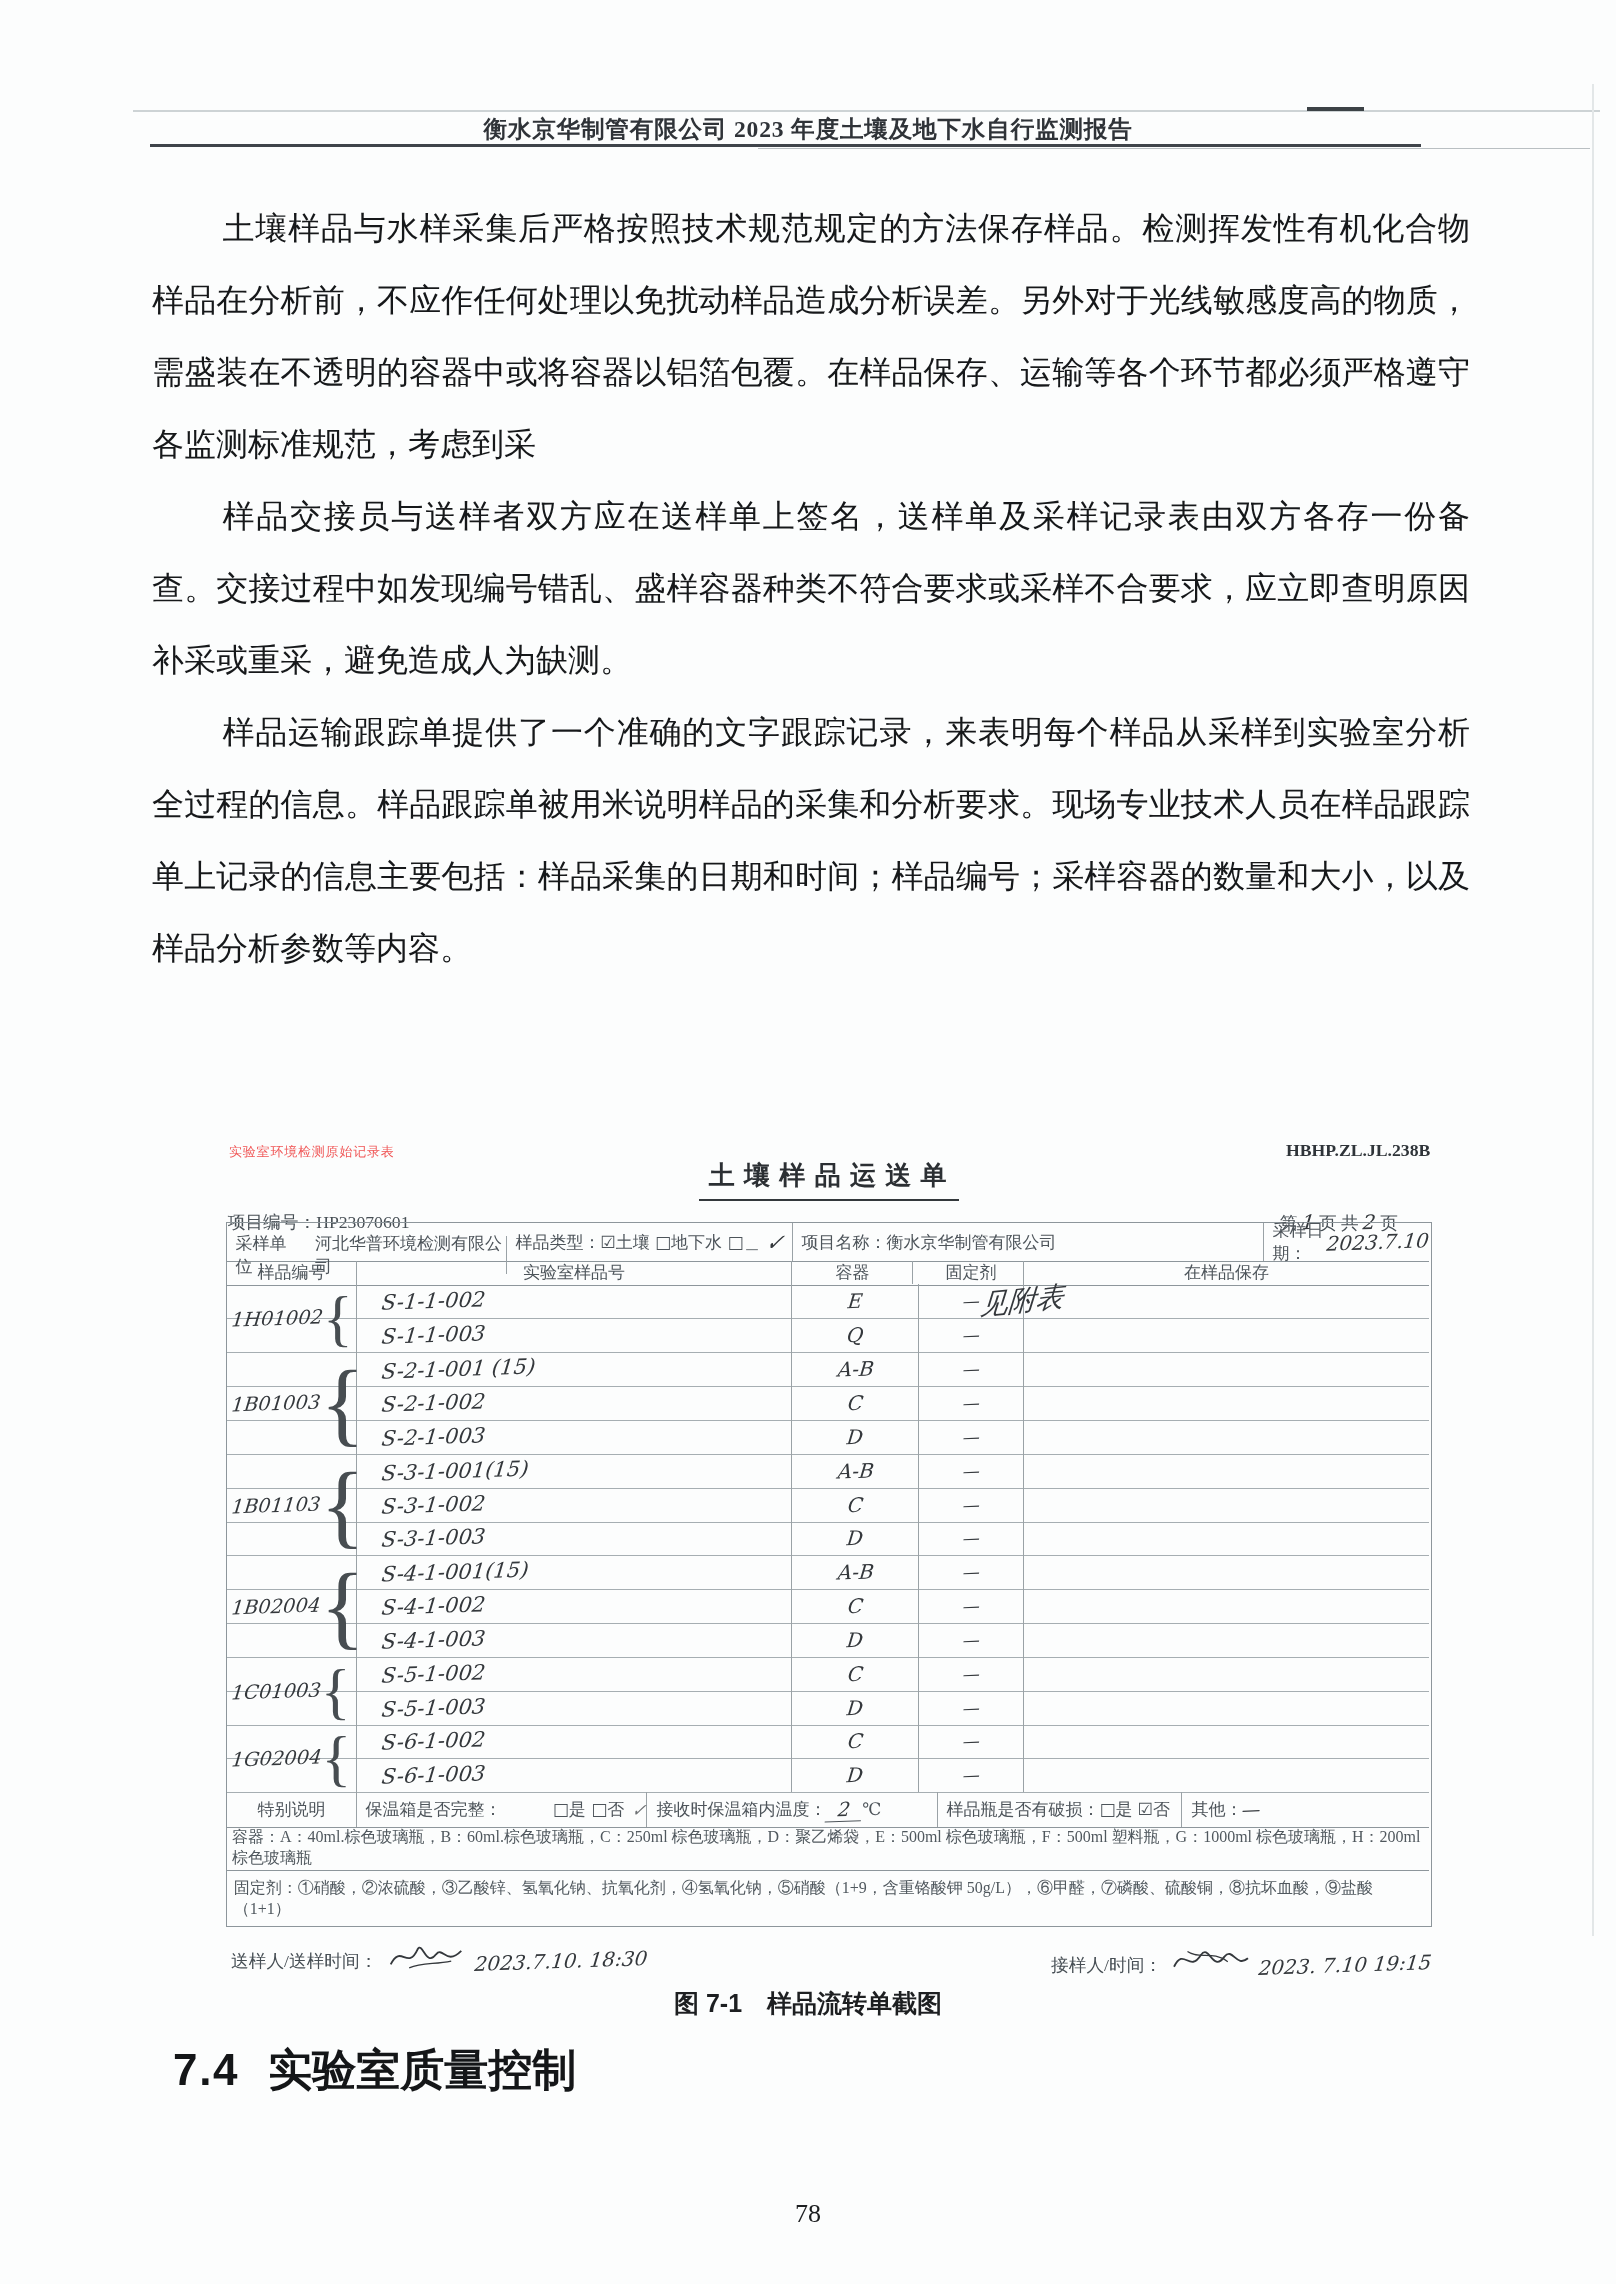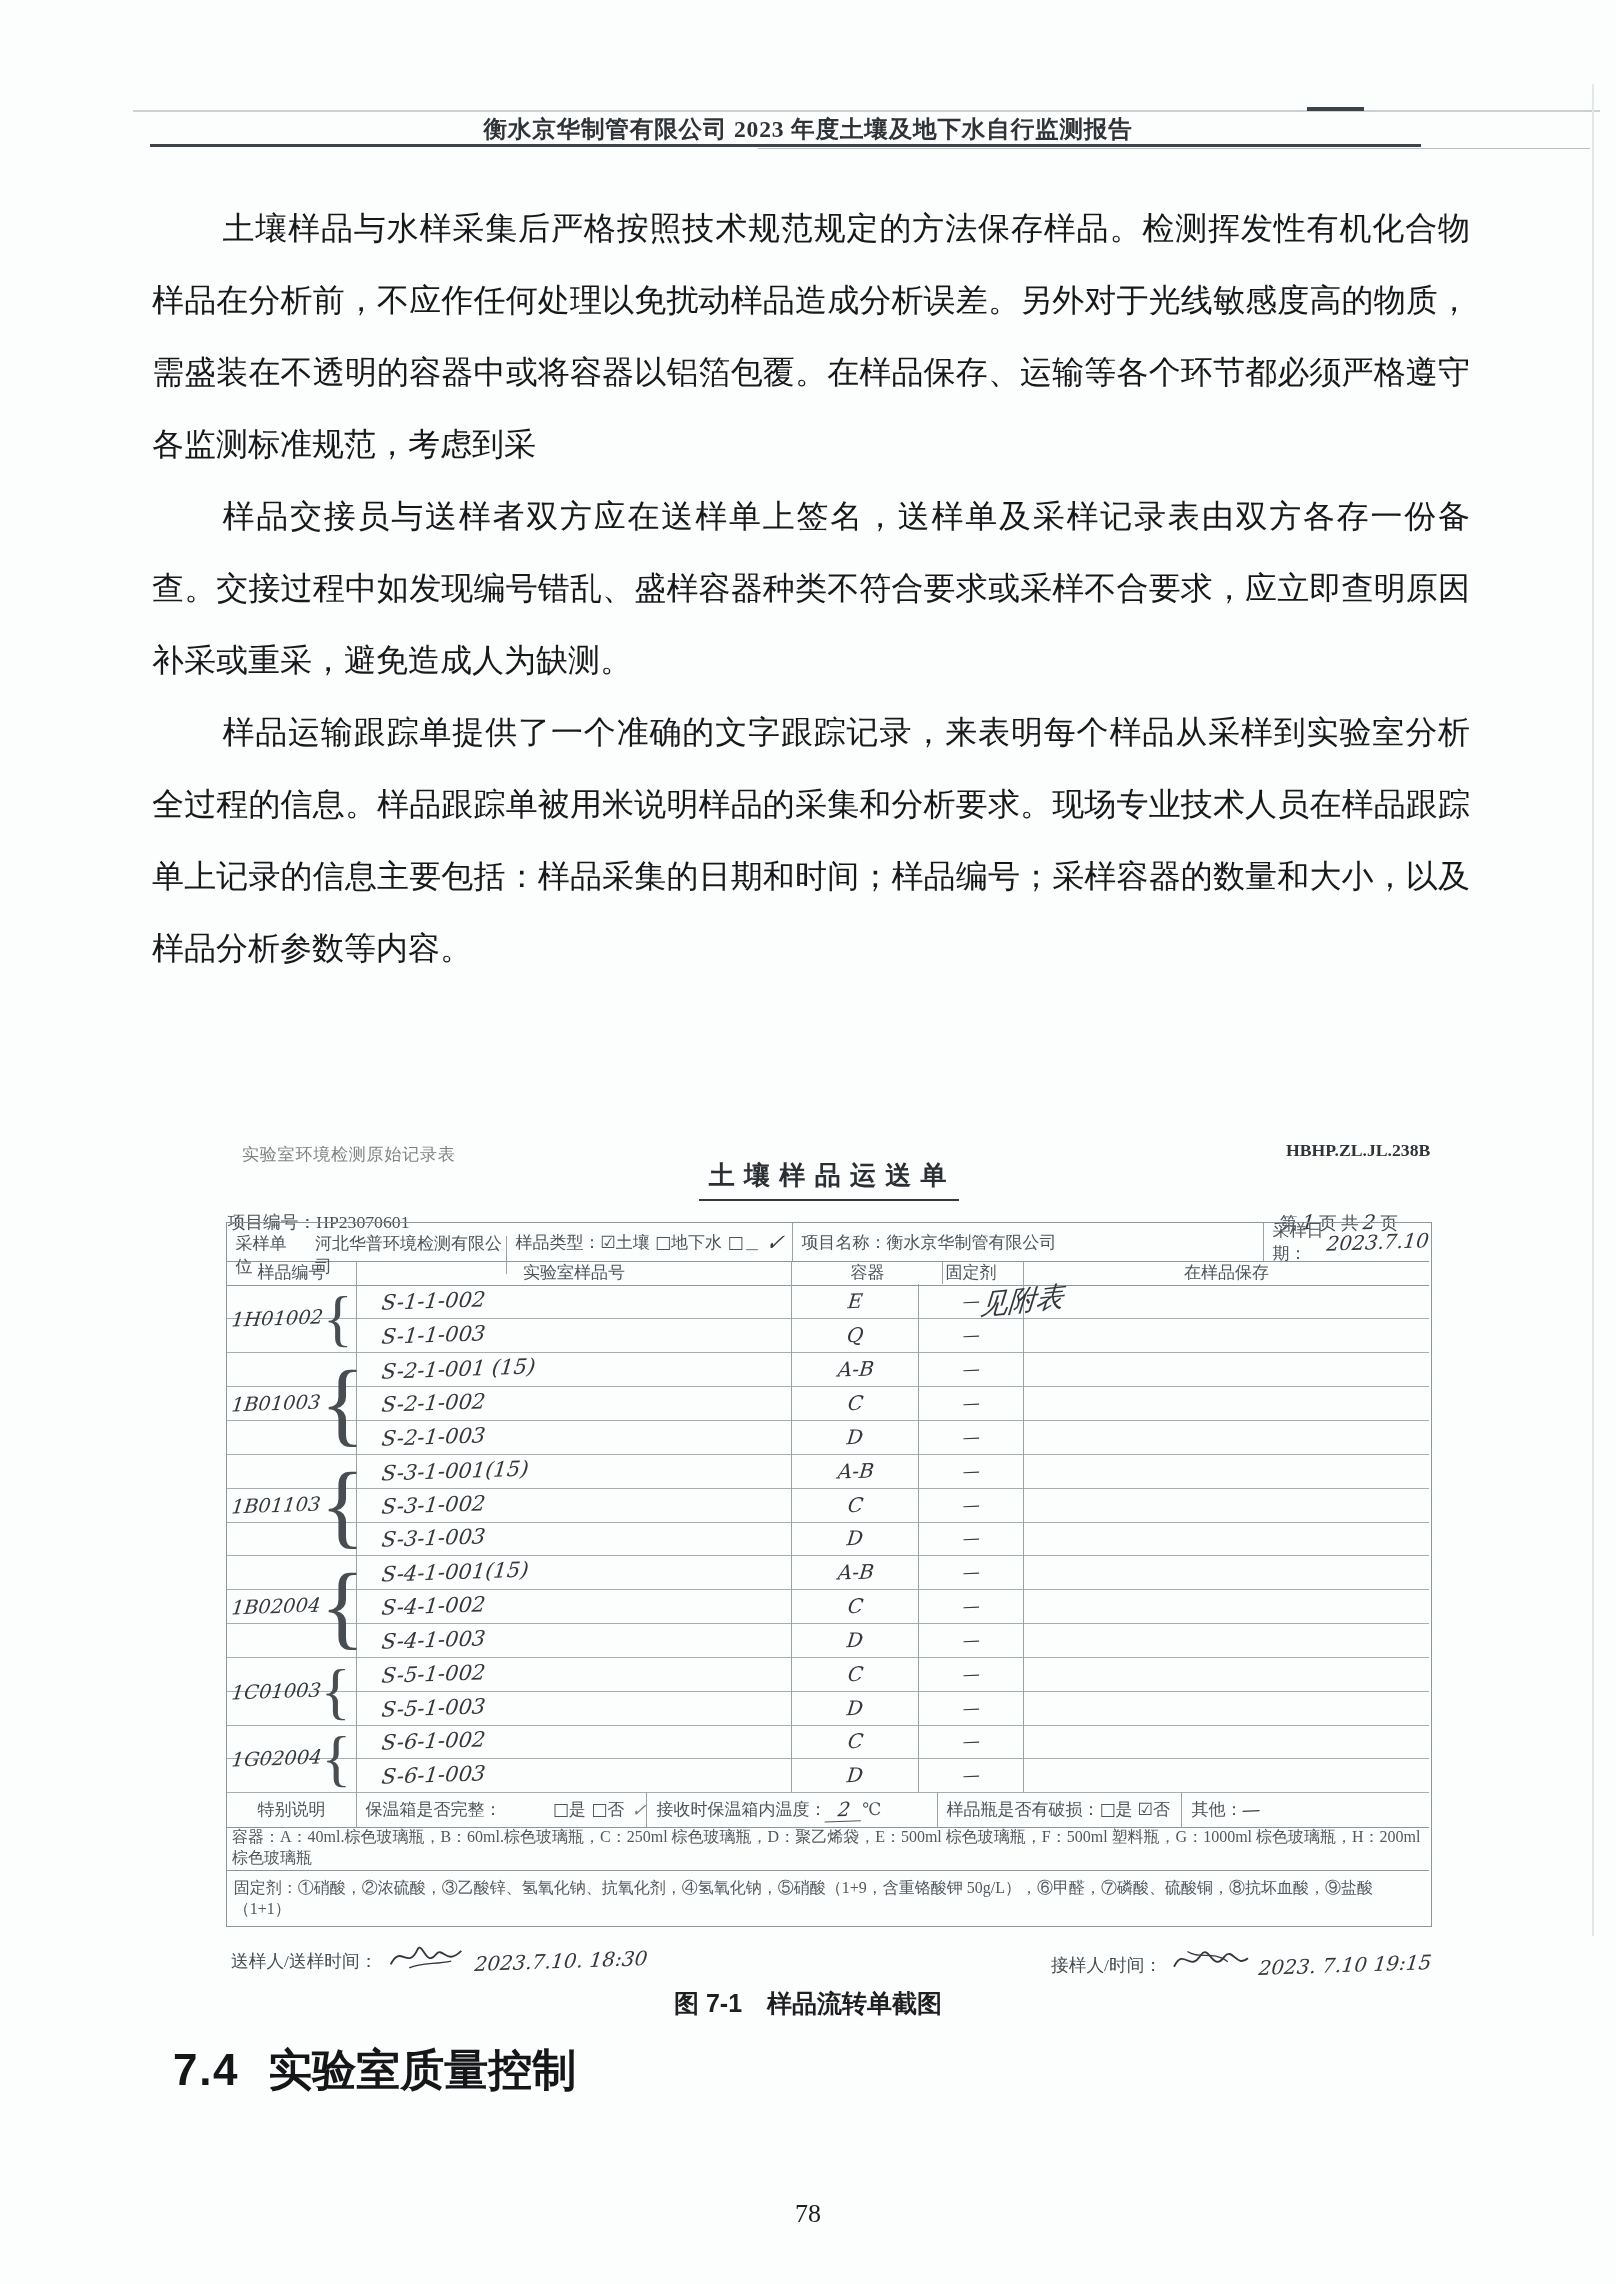--- a/index.html
+++ b/index.html
@@ -26,21 +26,21 @@
   .body-text{
     left:152px;top:192px;width:1318px;
     font-size:32px;line-height:72px;text-align:justify;
   }
   .body-text p{margin:0;text-indent:2.2em;}
   
   .form{
     left:226px;top:1121px;width:1206px;height:867px;
     color:#4d545a;font-size:17px;
   }
-  .doc-label{left:16px;top:22px;font-size:17px;color:#737373;opacity:.9;letter-spacing:0.8px;}
+  .doc-label{left:3px;top:22px;font-size:13px;color:#ef4444;opacity:.9;letter-spacing:0.8px;}
   .form-code{right:1.7px;top:18.5px;font-size:17.7px;font-weight:bold;color:#2f3439;}
   .form-title-wrap{left:0;top:37px;width:100%;text-align:center;}
   .form-title{
     display:inline-block;font-size:26px;font-weight:bold;color:#2b2f33;
     letter-spacing:9.3px;border-bottom:2.5px solid #33383c;padding:0 3.4px 5.9px 10px;
   }
   .proj-row{left:0;top:89px;width:100%;font-size:17.7px;color:#474f55;}
   .proj-no{position:absolute;left:1.7px;top:0;}
   .page-count{position:absolute;right:34px;top:0;}
   .grid{
@@ -144,21 +144,21 @@
       </div>
     </div>
 
     <div class="hdr-row">
       <div class="cell center" style="left:0;top:0;width:130px;height:23px;">
           <span>样品编号</span>
         </div>
       <div class="cell center" style="left:130px;top:0;width:435px;height:23px;">
           <span>实验室样品号</span>
         </div>
-      <div class="cell center" style="left:566px;top:0;width:150px;height:23px;">
+      <div class="cell center" style="left:566px;top:0;width:120px;height:23px;">
           <span>容器</span>
         </div>
       <div class="cell center" style="left:692px;top:0;width:105px;height:23px;">
           <span>固定剂</span>
         </div>
       <div class="cell center last" style="left:797px;top:0;width:405px;height:23px;">
           <span>在样品保存</span>
         </div>
     </div>
 

